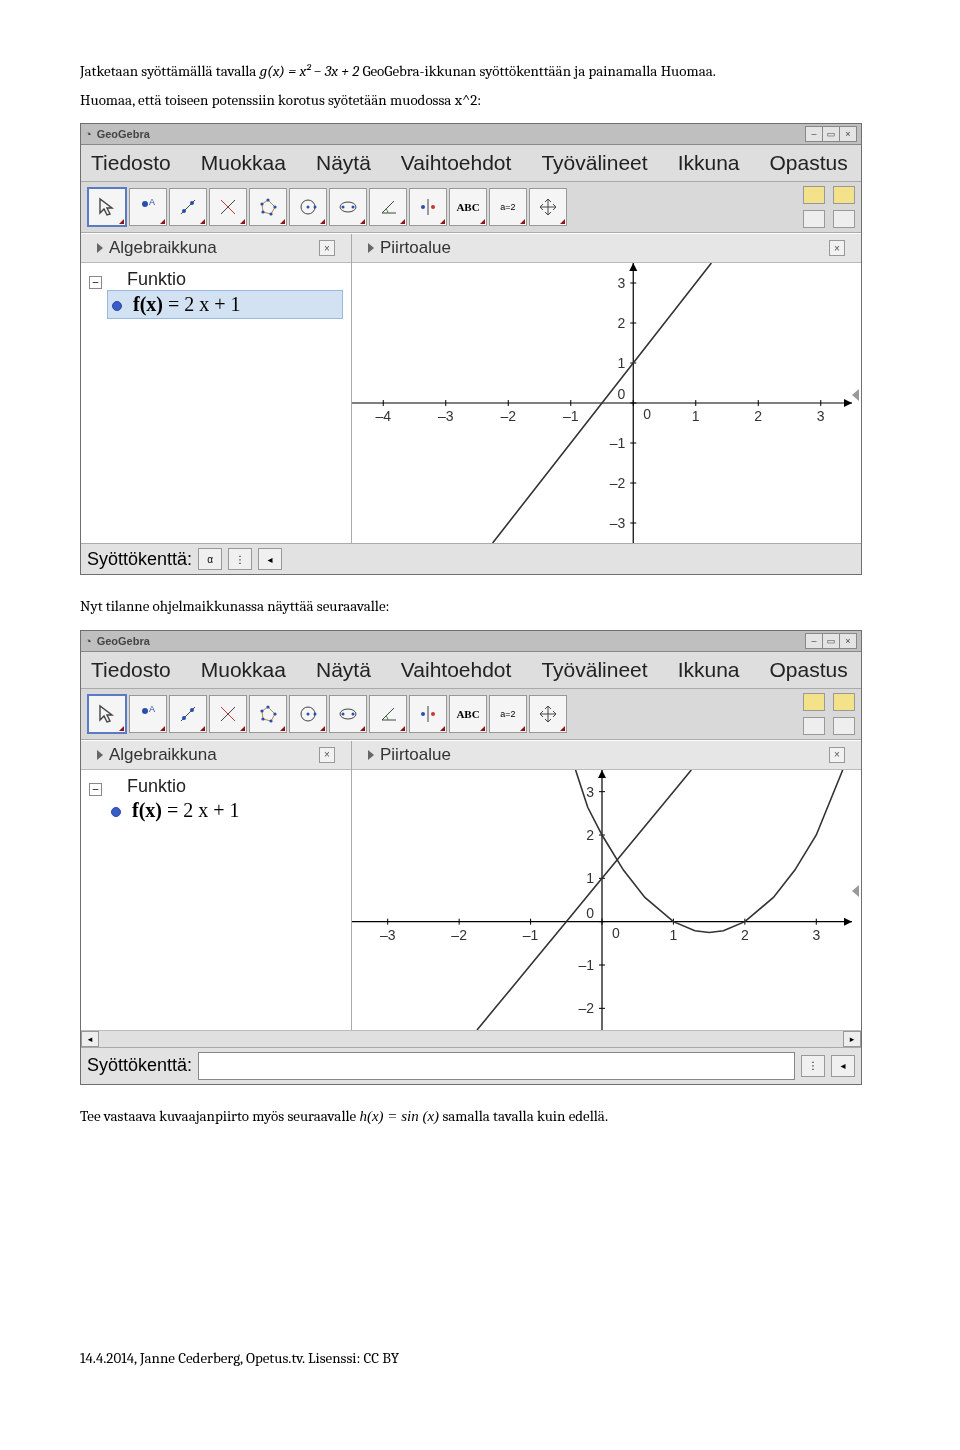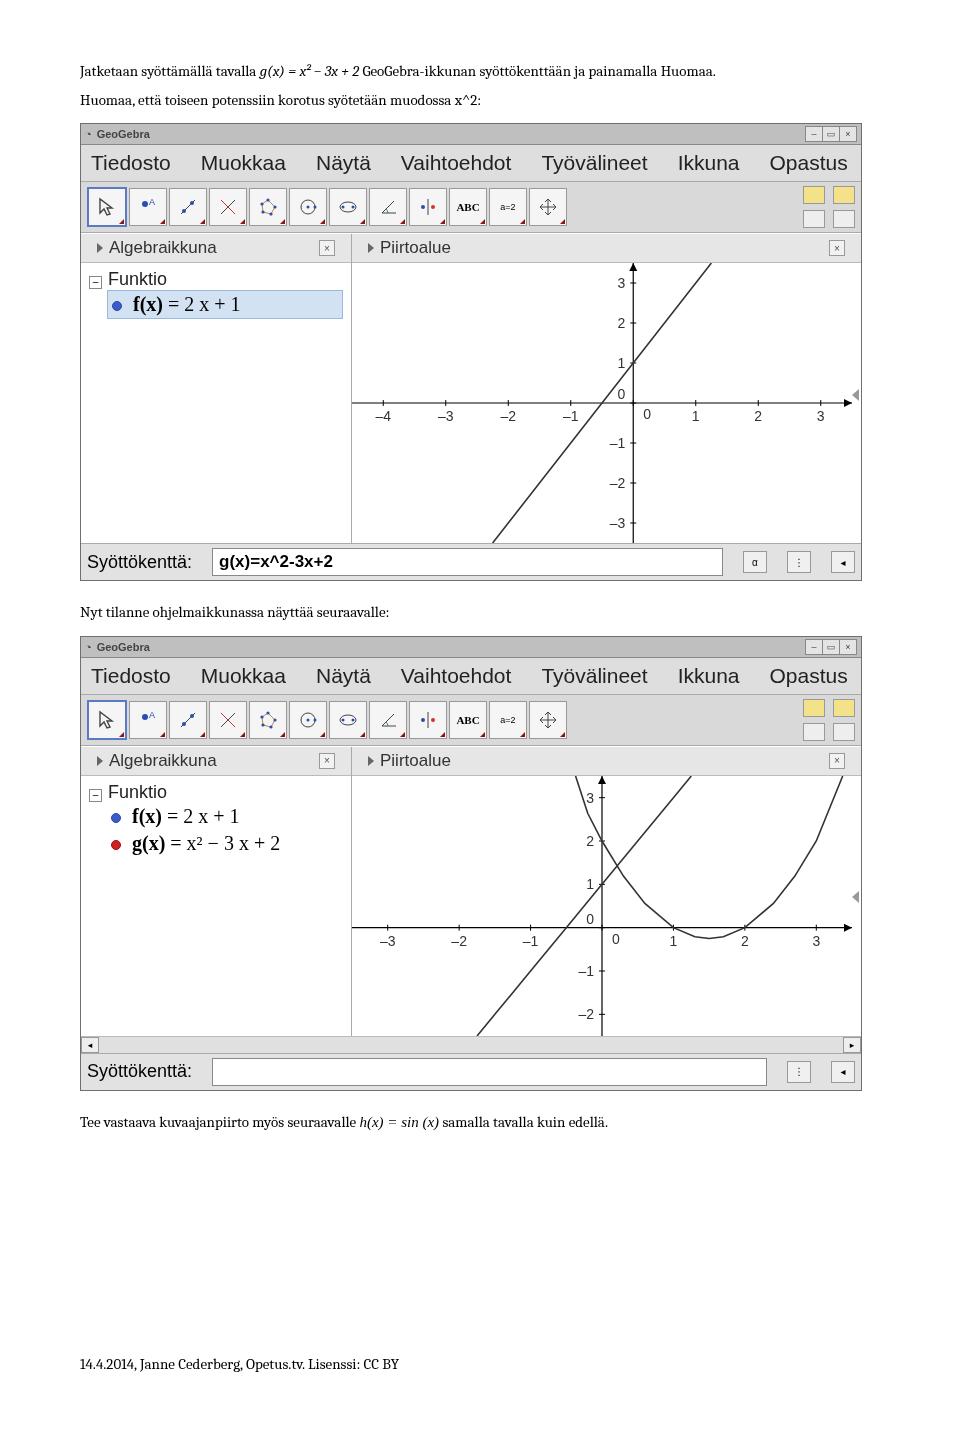--- a/index.html
+++ b/index.html
@@ -110,21 +110,21 @@
   .algebra {
     width: 270px;
     border-right: 1px solid #aaa;
     background: #fff;
     position: relative;
   }
   .alg-content {
     padding: 6px 8px;
     font-size: 18px;
   }
-  .alg-label { color: #222; margin-left:2px;}
+  .alg-label { color: #222; margin-left:21px;}
   .alg-row { margin-left: 18px; padding: 2px 4px; }
   .alg-row .bullet {
     display:inline-block;width:8px;height:8px;border-radius:50%;
     border:1px solid #333; margin-right:6px; vertical-align:middle;
   }
   .alg-row.sel { background:#d2e2f2; border:1px solid #97b9de; }
   .alg-row.red .bullet { background:#d02020; border-color:#a01010;}
   .alg-math { font-family: 'Times New Roman', serif; font-size:20px; }
   .alg-math b { font-weight: bold; }
   .tree-toggle {
@@ -143,21 +143,21 @@
   .graph-area {
     position: relative;
     height: 280px;
   }
   .input-row {
     display:flex;align-items:center;
     background:#e2e2e2;
     border-top:1px solid #aaa;
     padding:4px 6px;
     font-size:18px;
-    gap:20px;
+    gap:6px;
   }
   .input-row input {
     flex:1;
     font-family: Arial, sans-serif;
     font-size:17px;
     font-weight:bold;
     padding:3px 6px;
     border:1px solid #888;
     background:#fff;
   }
@@ -362,21 +362,20 @@
             <line x1="278.25" y1="20" x2="284.25" y2="20" stroke="#000"></line>
             <text x="273.25" y="25" text-anchor="end" font-size="14" fill="#333">3</text>
             <text x="273.25" y="136" text-anchor="end" font-size="14" fill="#333">0</text>
             <path d="M140.625 280 L156.25 260 L187.5 220 L218.75 180 L250 140 L281.25 100 L312.5 60 L343.75 20 L359.375 0" stroke="#333" stroke-width="1.6" fill="none"></path>
           </svg>
       </div>
     </div>
   </div>
   <div class="input-row">
     <span>Syöttökenttä:</span>
-    <input type="text" value="g(x)=x^2-3x+2" style="">
     <div class="small-btn">α</div>
     <div class="small-btn">⋮</div>
     <div class="small-btn">◂</div>
   </div>
 </div>
 
 <p>Nyt tilanne ohjelmaikkunassa näyttää seuraavalle:</p>
 
 <div class="app-window">
   <div class="titlebar">
@@ -497,24 +496,20 @@
       <div class="panel-head">
           <span class="tri"></span>
           <span>Algebraikkuna</span>
           <span class="close-x">×</span>
         </div>
       <div class="alg-content">
         <div><span class="tree-toggle">–</span><span class="alg-label">Funktio</span></div>
         <div class="alg-row">
           <span class="bullet" style="background:#3a5cc8;border-color:#2a4aa0;"></span>
           <span class="alg-math"><b>f(x)</b> <span>= 2 x + 1</span></span>
-        </div>
-        <div class="alg-row red">
-          <span class="bullet"></span>
-          <span class="alg-math"><b>g(x)</b> <span>= x² − 3 x + 2</span></span>
         </div>
       </div>
     </div>
     <div class="graphics">
       <div class="panel-head">
           <span class="tri"></span>
           <span>Piirtoalue</span>
           <span class="close-x">×</span>
         </div>
       <div class="side-tri"></div>

